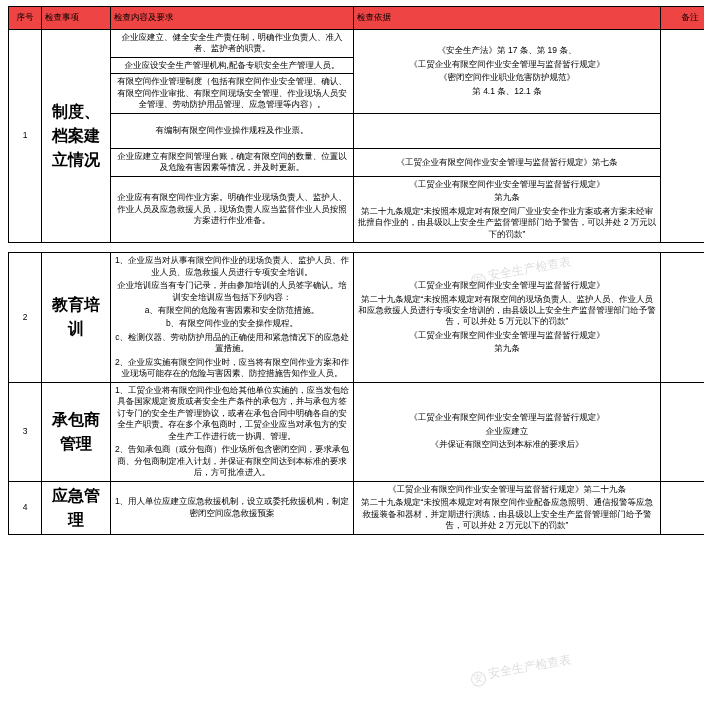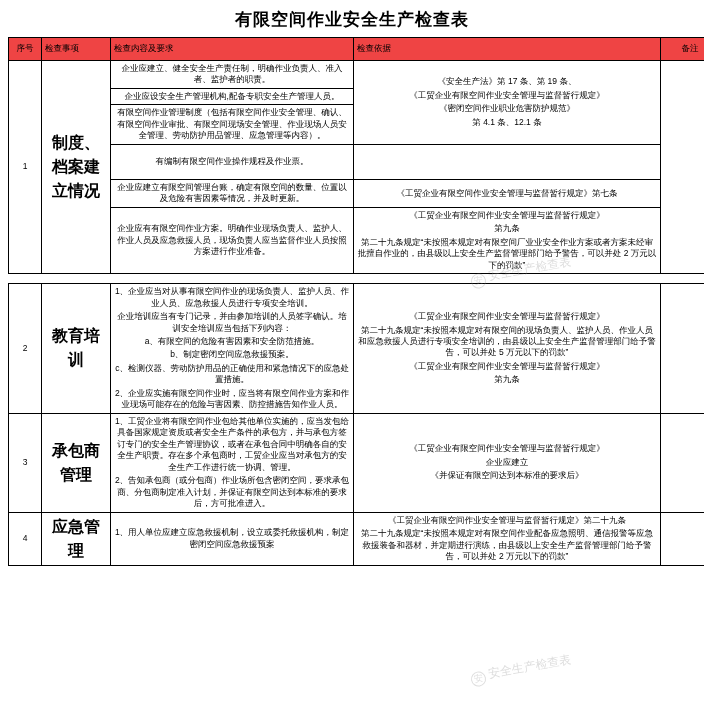--- a/index.html
+++ b/index.html
@@ -93,21 +93,20 @@
     vertical-align: -2px;
   }
   .wm1 { left: 470px; top: 262px; transform: rotate(-10deg); }
   .wm2 { left: 470px; top: 660px; transform: rotate(-10deg); }
 </style>
 </head>
 <body>
 
 <div class="page">
 
-  <div class="doc-title">有限空间作业安全生产检查表</div>
 
   <table class="chk">
     <thead>
       <tr>
         <th class="c-no">序号</th>
         <th class="c-item">检查事项</th>
         <th class="c-cont">检查内容及要求</th>
         <th class="c-basis">检查依据</th>
         <th class="c-rem">备注</th>
       </tr>
@@ -172,21 +171,21 @@
     <tbody>
       <tr>
         <td class="c-no cell-center">2</td>
         <td class="c-item cell-center">
           <span class="itemname">教育培训</span>
         </td>
         <td class="c-cont cell-left">
           <div class="p">1、企业应当对从事有限空间作业的现场负责人、监护人员、作业人员、应急救援人员进行专项安全培训。</div>
           <div class="p">企业培训应当有专门记录，并由参加培训的人员签字确认。培训安全培训应当包括下列内容：</div>
           <div class="p">a、有限空间的危险有害因素和安全防范措施。</div>
-          <div class="p">b、制定密闭空间应急救援预案。</div>
+          <div class="p">b、有限空间作业的安全操作规程。</div>
           <div class="p">c、检测仪器、劳动防护用品的正确使用和紧急情况下的应急处置措施。</div>
           <div class="p">2、企业应实施有限空间作业时，应当将有限空间作业方案和作业现场可能存在的危险与害因素、防控措施告知作业人员。</div>
         </td>
         <td class="c-basis cell-left">
           <div class="p">《工贸企业有限空间作业安全管理与监督暂行规定》</div>
           <div class="p">第二十九条规定“未按照本规定对有限空间的现场负责人、监护人员、作业人员和应急救援人员进行专项安全培训的，由县级以上安全生产监督管理部门给予警告，可以并处 5 万元以下的罚款”</div>
           <div class="p">《工贸企业有限空间作业安全管理与监督暂行规定》</div>
           <div class="p">第九条</div>
         </td>
         <td class="c-rem cell-center"></td>

